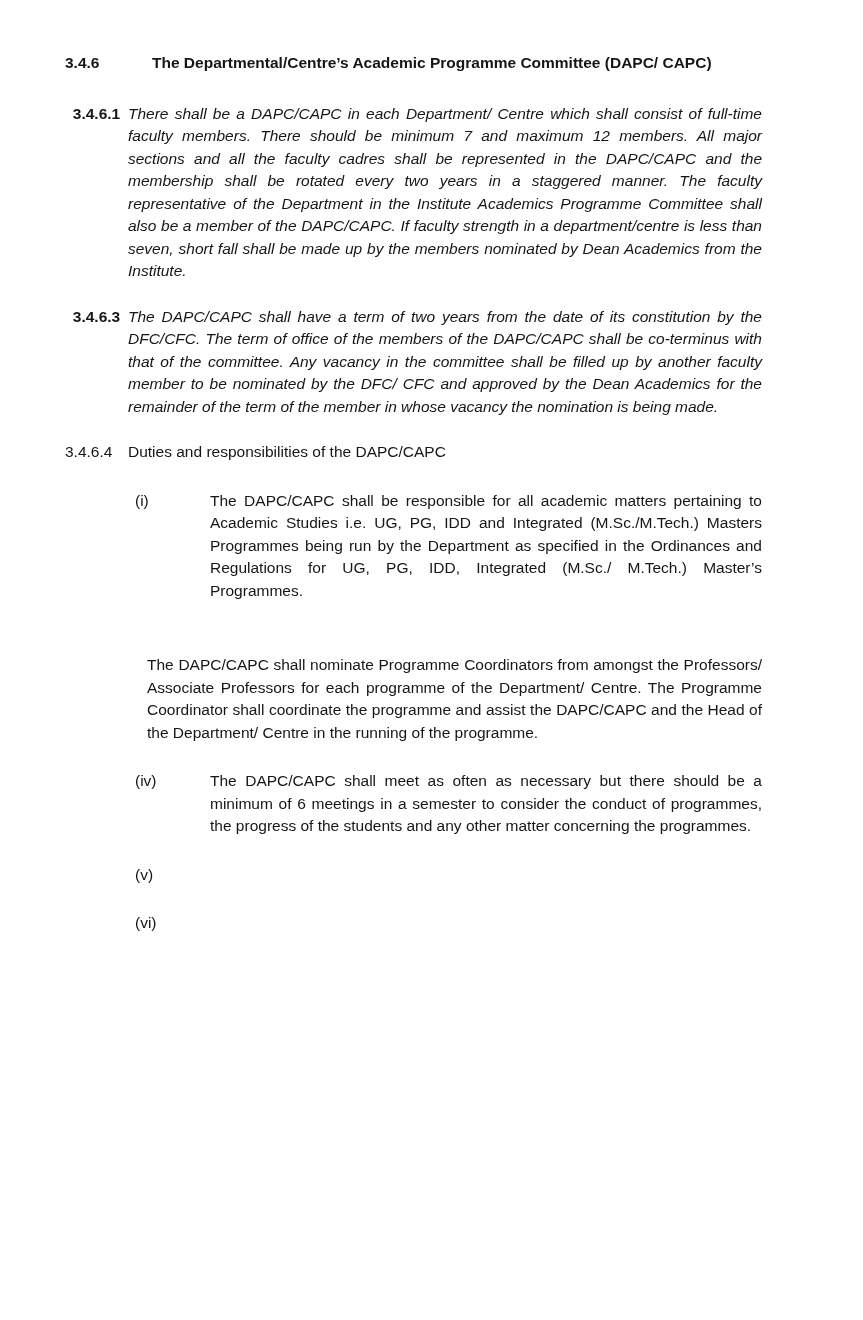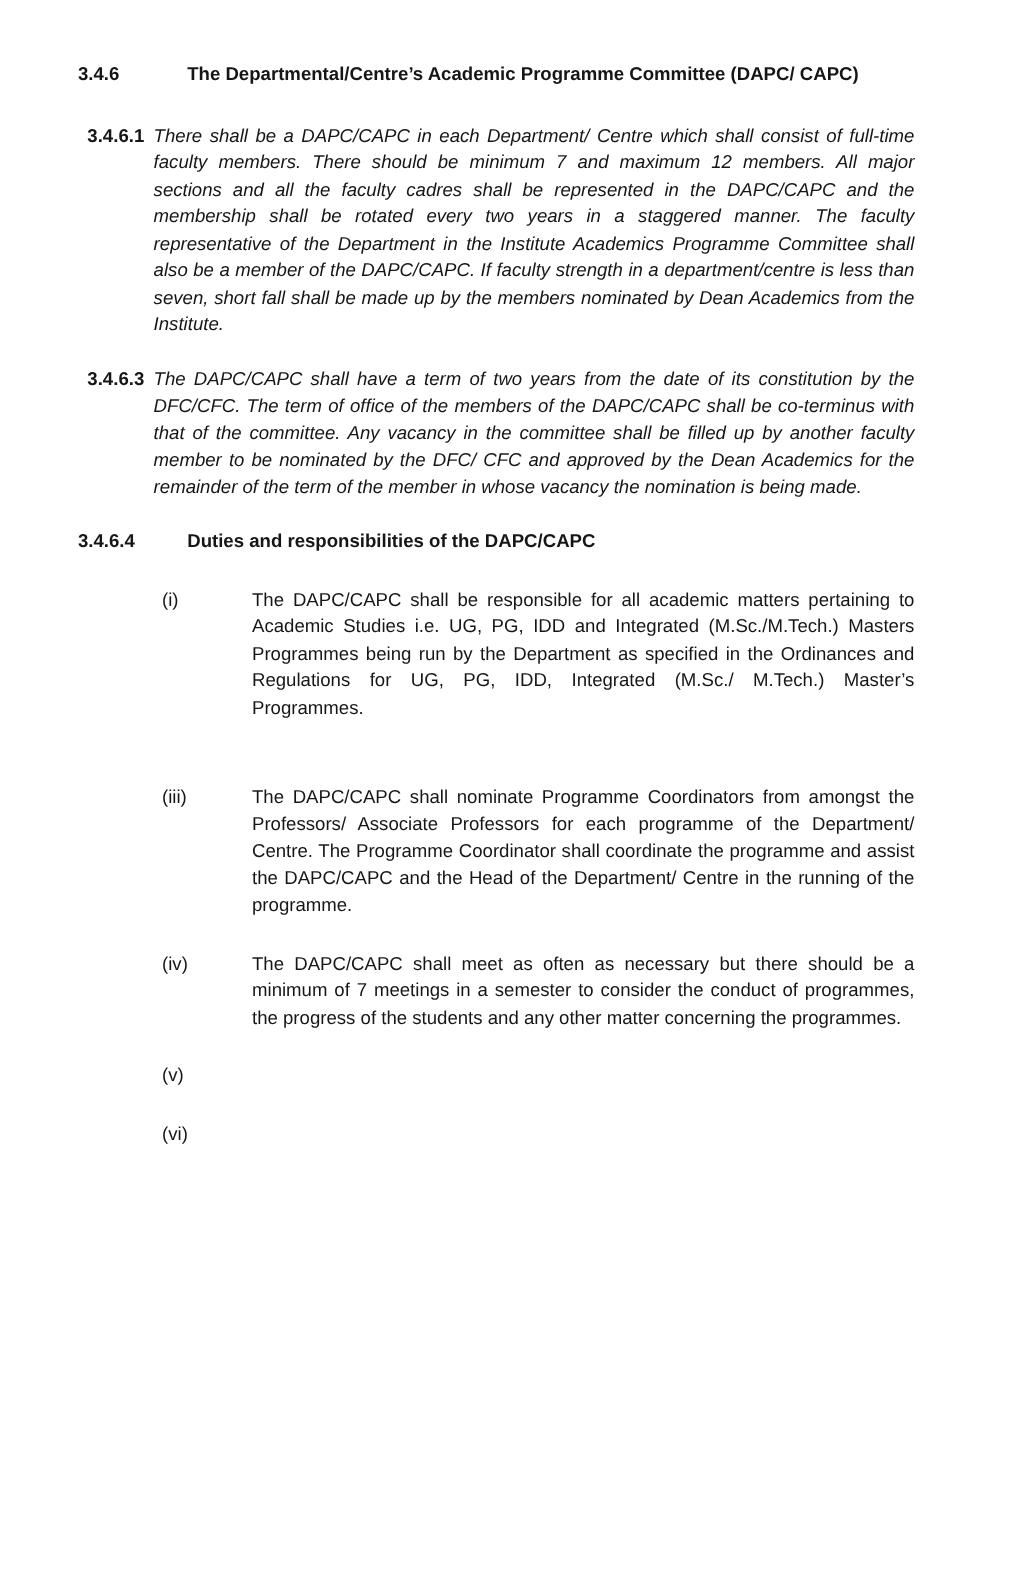--- a/index.html
+++ b/index.html
@@ -16,48 +16,48 @@
   .page {
     width: 863px;
     height: 1320px;
     background: #ffffff;
     padding: 52px 101px 20px 65px;
   }
   .heading {
     display: flex;
     margin-bottom: 28px;
     font-weight: bold;
+    gap: 24px;
   }
   .heading-num {
     width: 63px;
     flex-shrink: 0;
   }
   .heading-title {
     flex: 1;
     text-align: left;
-    margin-left: 28px;
   }
   .para {
     display: flex;
     margin-bottom: 23px;
   }
   .para-num {
     width: 63px;
     flex-shrink: 0;
     font-weight: bold;
     text-align: center;
   }
   .para-text {
     flex: 1;
     text-align: justify;
     font-style: italic;
   }
   .subheading {
     display: flex;
-    font-weight: bold;
+    font-weight: normal;
     margin-bottom: 26px;
   }
   .duty {
     display: flex;
     margin-left: 70px;
     margin-bottom: 26px;
   }
   .duty-label {
     width: 63px;
     flex-shrink: 0;
@@ -96,27 +96,26 @@
 
   <div class="duty">
     <span class="duty-label">(i)</span>
     <span class="duty-text">The DAPC/CAPC shall be responsible for all academic matters pertaining to Academic Studies i.e. UG, PG, IDD and Integrated (M.Sc./M.Tech.) Masters Programmes being run by the Department as specified in the Ordinances and Regulations for UG, PG, IDD, Integrated  (M.Sc./ M.Tech.) Master’s Programmes.</span>
   </div>
 
   <div class="duty">
   </div>
 
   <div class="duty">
-    <span class="duty-label">(iii)</span>
     <span class="duty-text">The DAPC/CAPC shall nominate Programme Coordinators from amongst the Professors/ Associate Professors for each programme of the Department/ Centre. The Programme Coordinator shall coordinate the programme and assist the DAPC/CAPC and the Head of the Department/ Centre in the running of the programme.</span>
   </div>
 
   <div class="duty">
     <span class="duty-label">(iv)</span>
-    <span class="duty-text">The DAPC/CAPC shall meet as often as necessary but there should be a minimum of 7 meetings in a semester to consider the conduct of programmes, the progress of the students and any other matter concerning the programmes.</span>
+    <span class="duty-text">The DAPC/CAPC shall meet as often as necessary but there should be a minimum of 6 meetings in a semester to consider the conduct of programmes, the progress of the students and any other matter concerning the programmes.</span>
   </div>
 
   <div class="duty">
     <span class="duty-label">(v)</span>
   </div>
 
   <div class="duty">
     <span class="duty-label">(vi)</span>
   </div>
 

